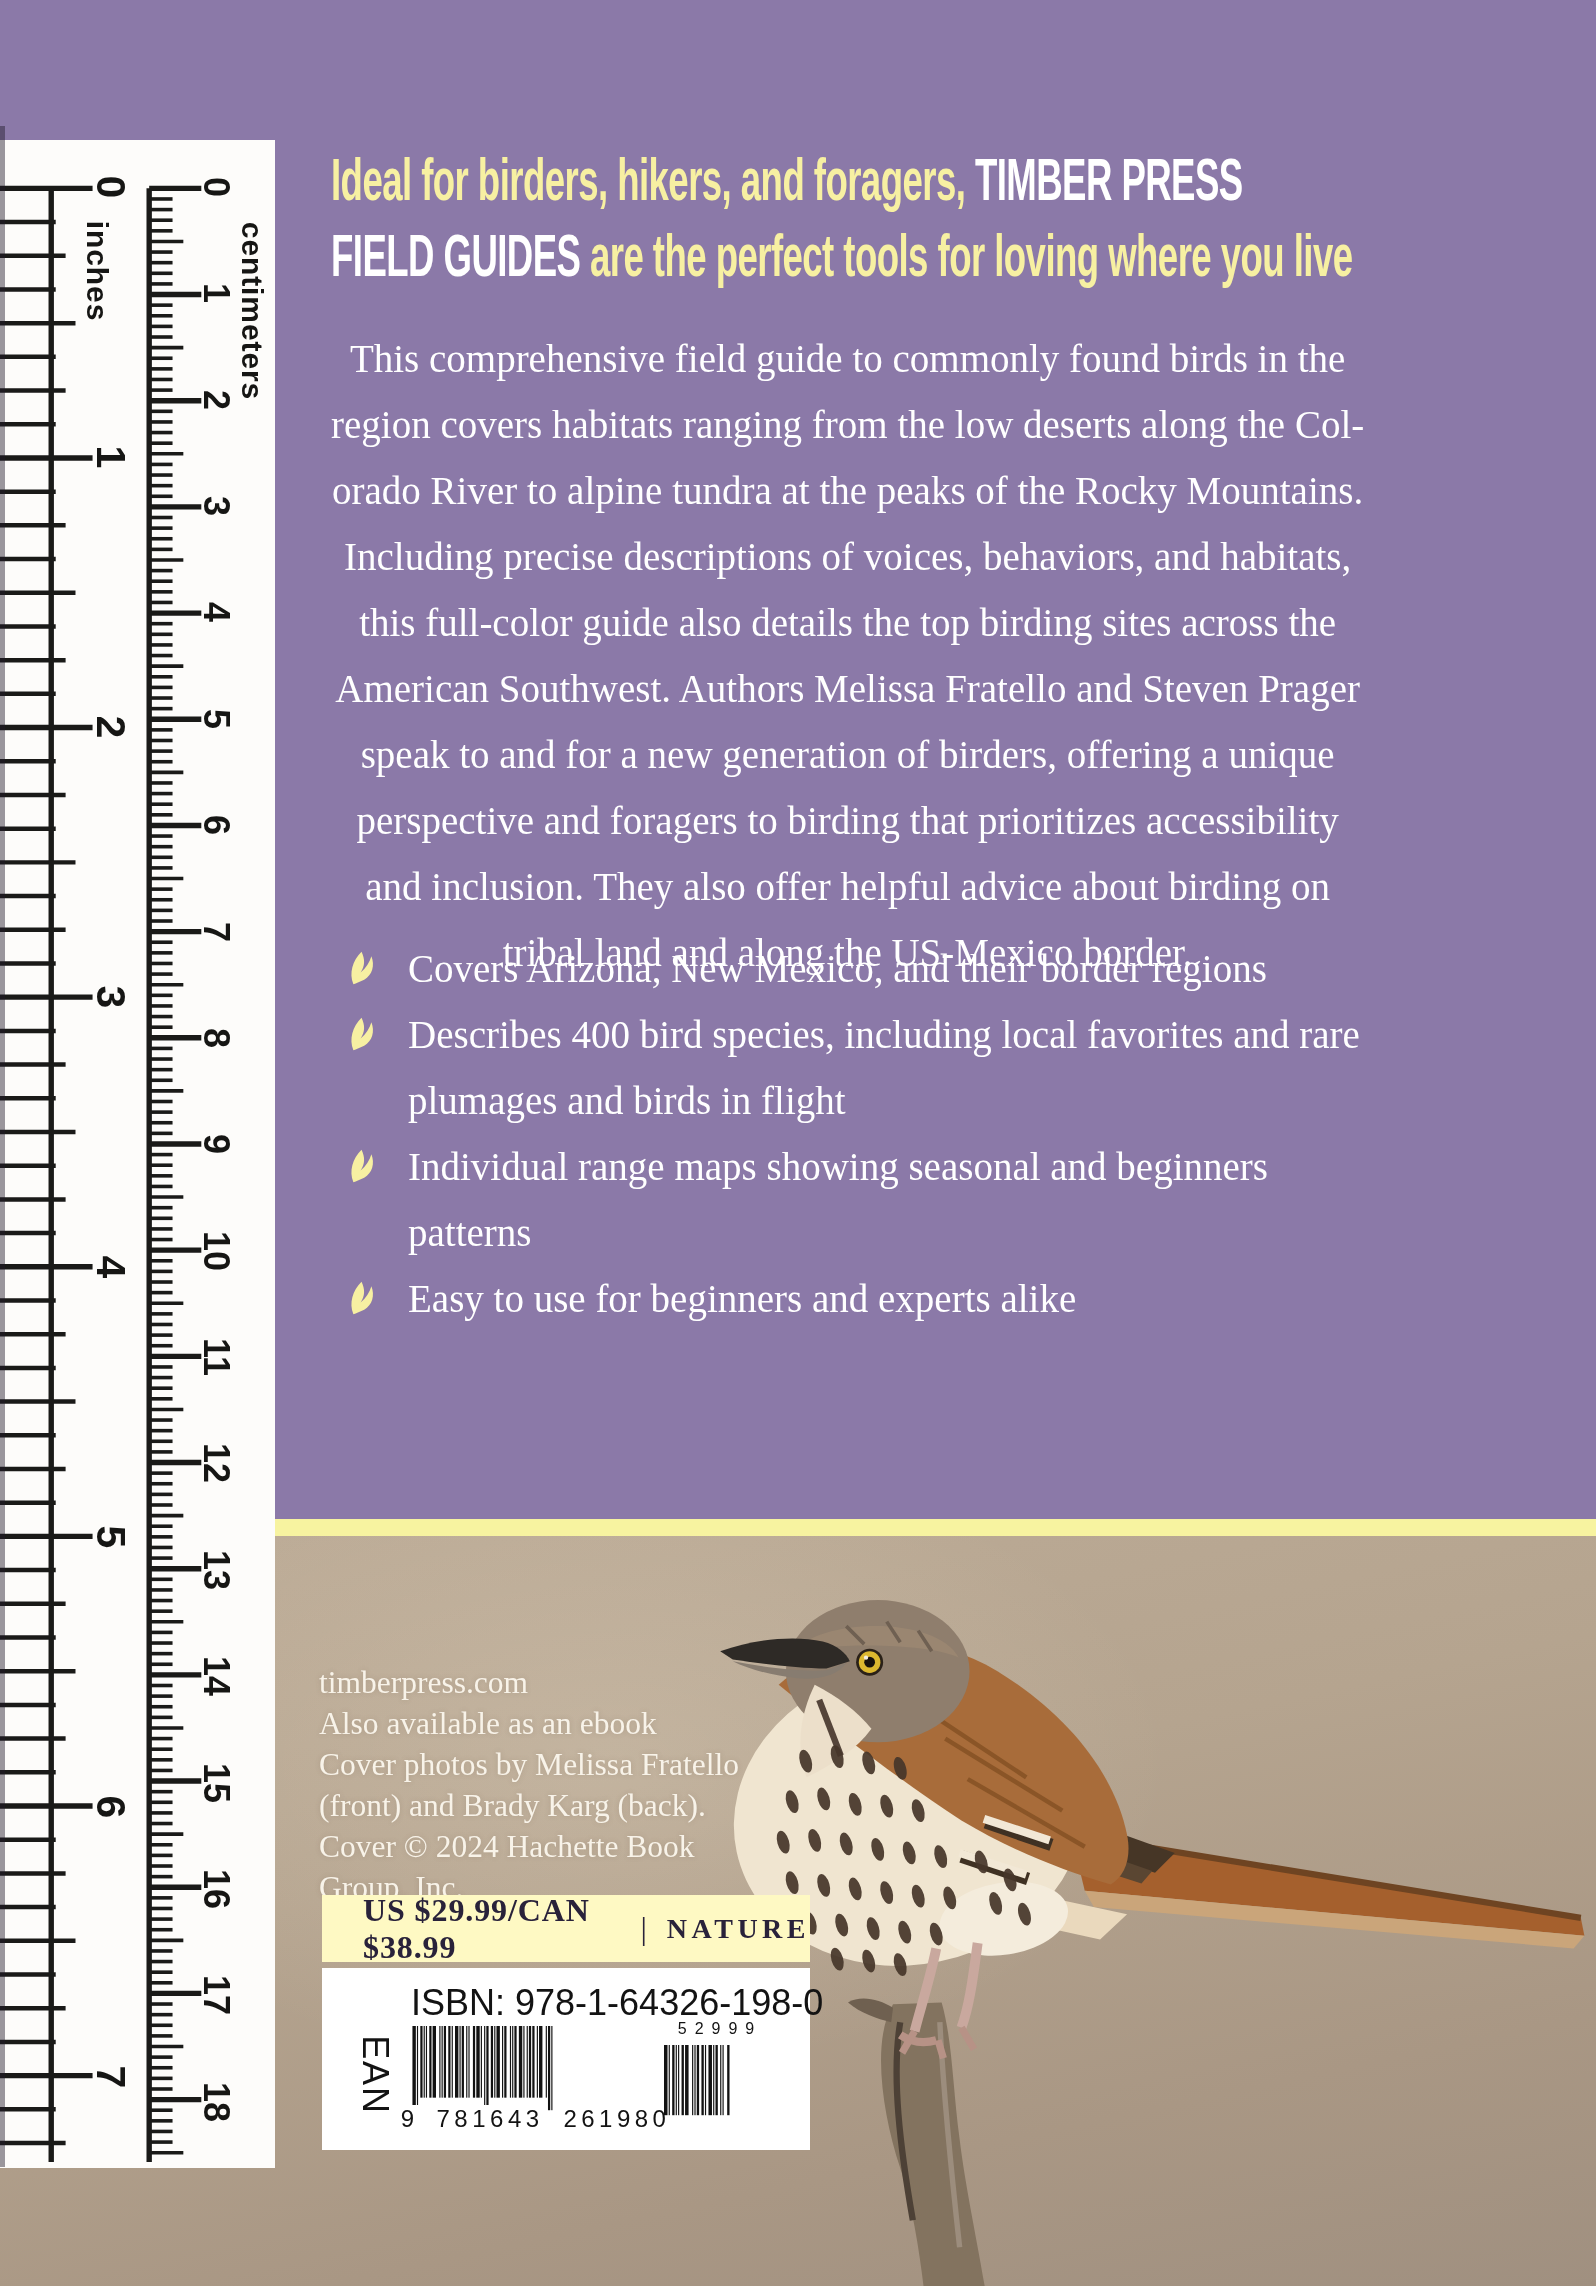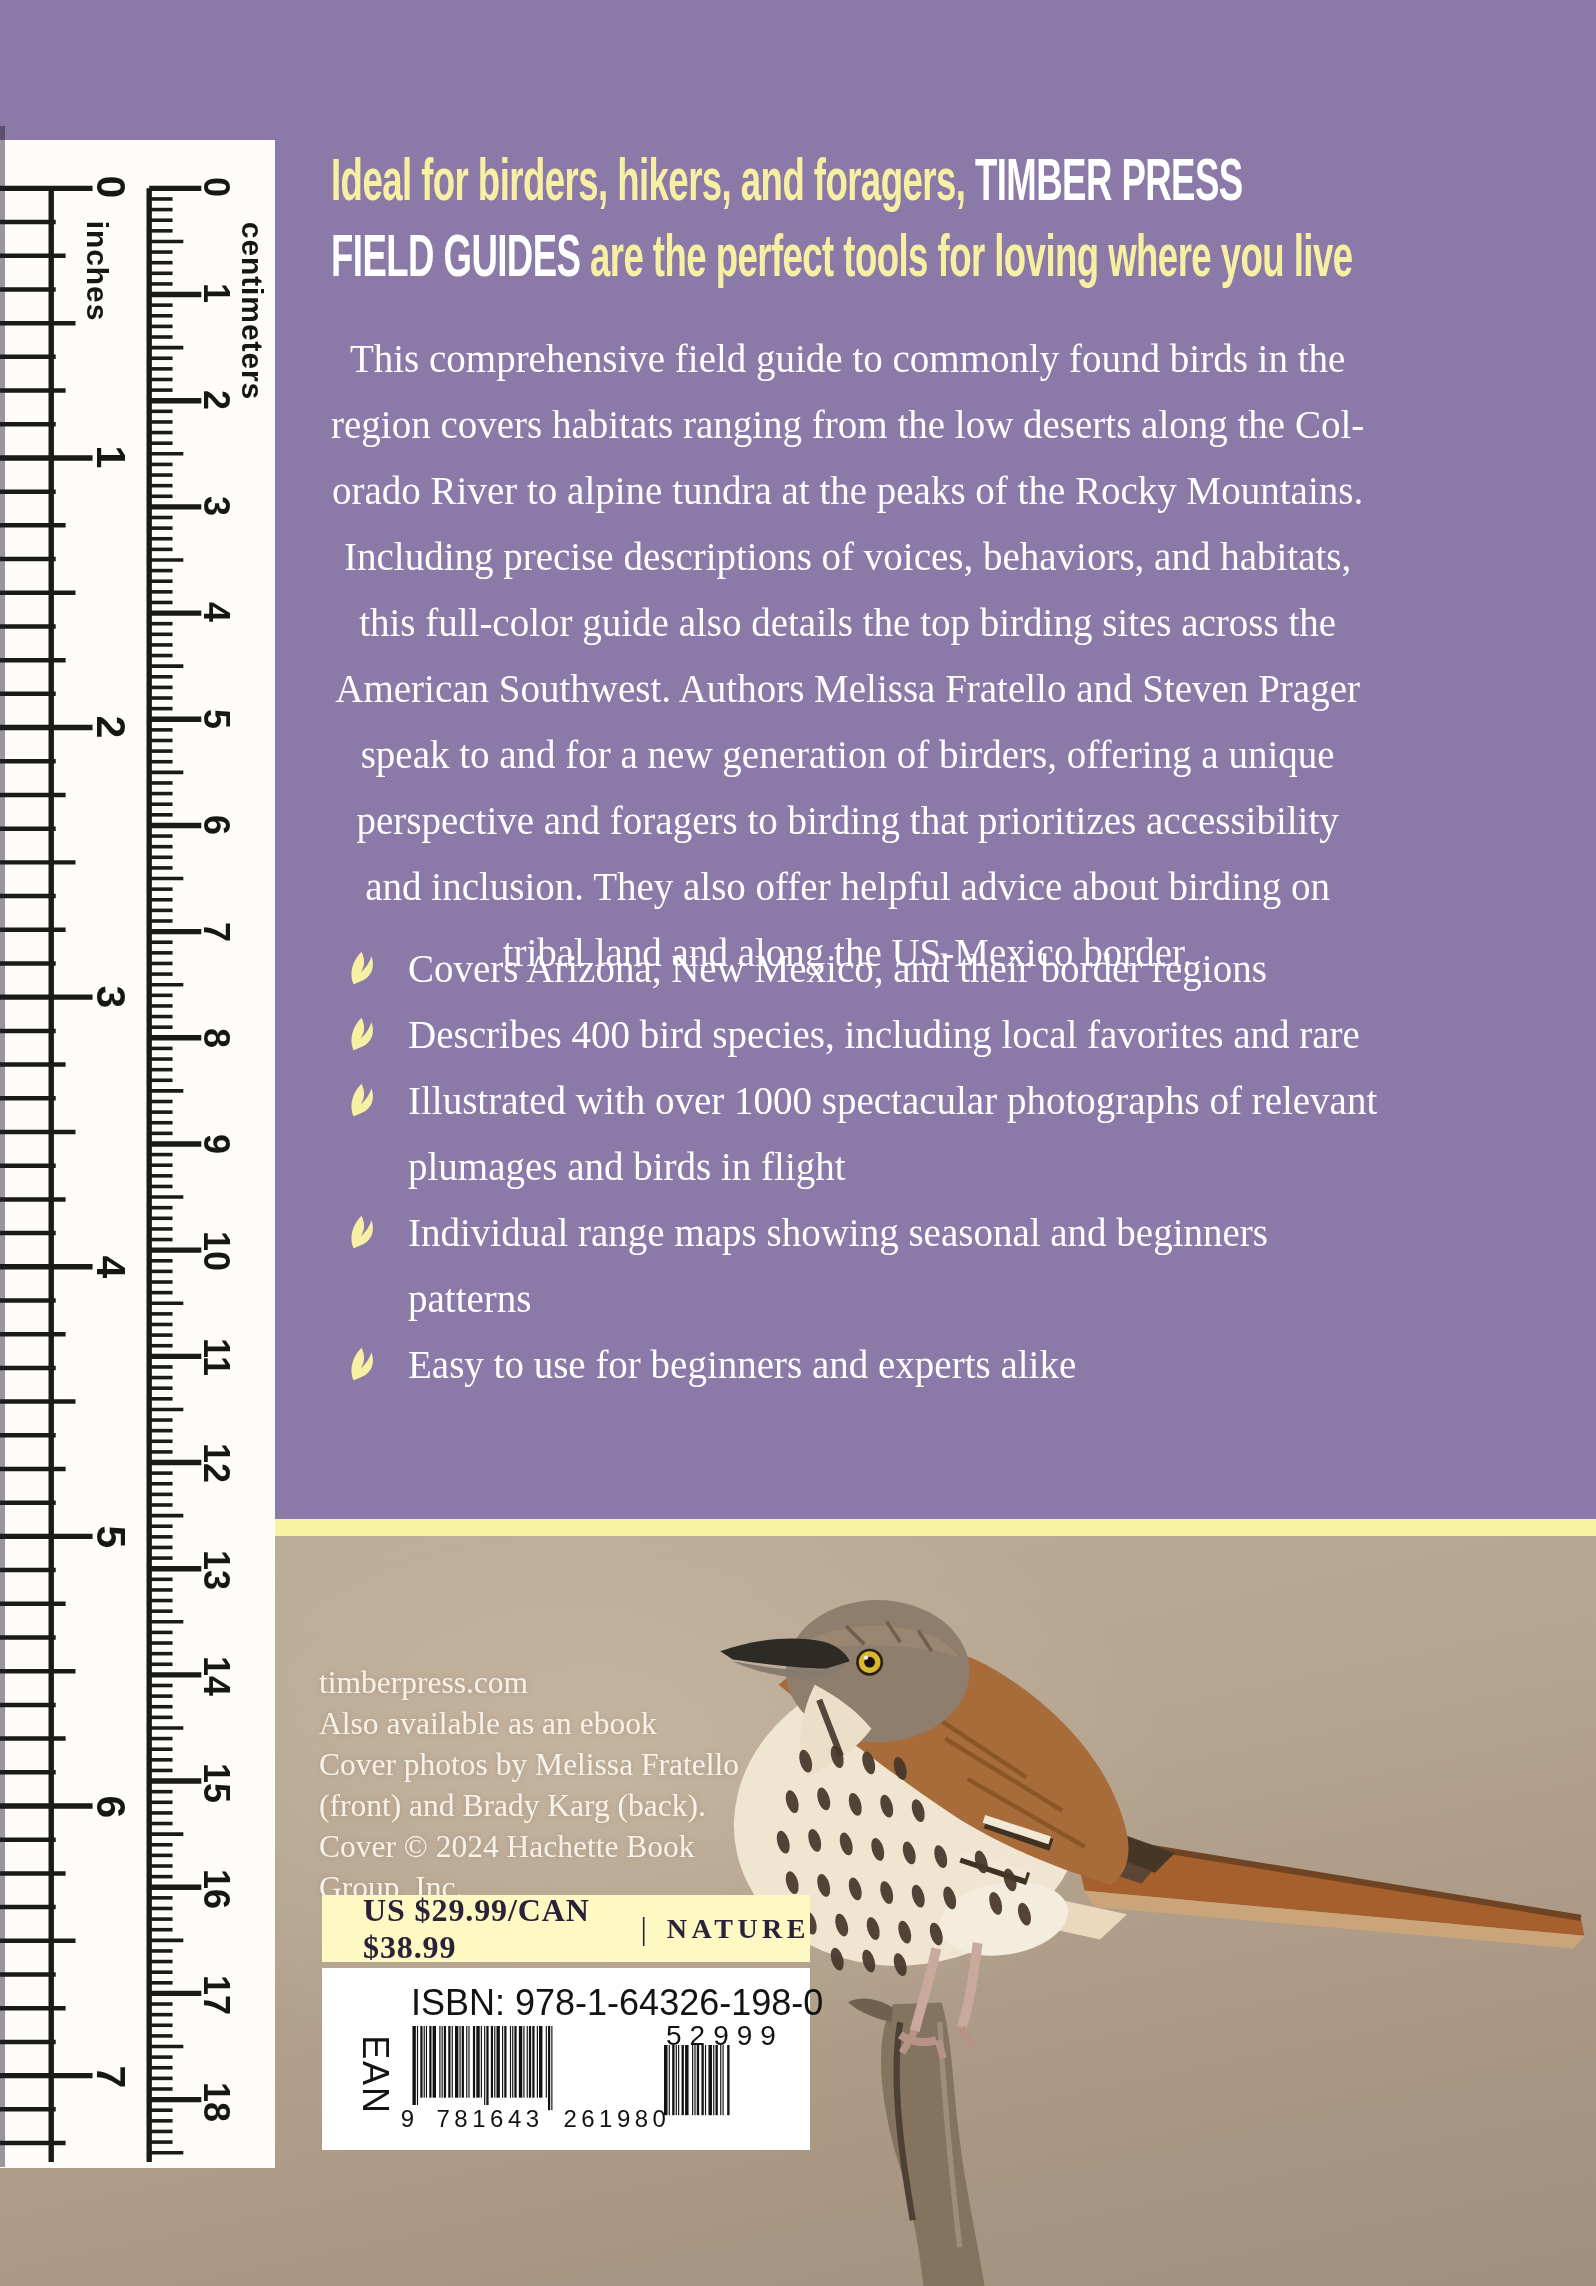--- a/index.html
+++ b/index.html
@@ -51,21 +51,21 @@
   .isbn-label{position:absolute;left:89px;top:14.4px;font-size:36px;letter-spacing:0;white-space:nowrap;}
   .ean{position:absolute;left:12.6px;top:86px;font-size:36px;letter-spacing:1.8px;
        transform:rotate(90deg);transform-origin:center;}
   .barcode-main{position:absolute;left:90px;top:58px;}
   .barcode-digits{position:absolute;left:76px;top:137px;width:261px;display:flex;
                   font-size:24px;letter-spacing:4.5px;}
   .barcode-digits span{background:#fff;padding:0 2.7px;}
   .bd-left{margin-right:12.6px;}
   .bd-mid{margin-right:14.4px;}
   .addon-digits{position:absolute;left:344px;top:52px;width:108px;text-align:center;
-                font-size:28px;letter-spacing:8px;}
+                font-size:16px;letter-spacing:8px;}
   .barcode-addon{position:absolute;left:342px;top:77px;}
   
   .bird-svg{position:absolute;left:0;top:1536px;z-index:3;}
 </style>
 </head>
 <body>
 
 <div class="page">
 
   <div class="photo"></div>
@@ -469,26 +469,20 @@
         </svg>
         <div class="bullet-text">Covers Arizona, New Mexico, and their border regions</div>
       </div>
       <div class="bullet-row">
         <svg class="bullet-icon" viewBox="0 0 32 40">
           <path d="M7 38 C2 26 6 12 16 2 C20 10 20 18 15 25 C21 20 25 14 27 7 C31 17 28 28 19 33 C15 35 10 37 7 38 Z" fill="#f7f0a2"></path>
         </svg>
         <div class="bullet-text">Describes 400 bird species, including local favorites and rare</div>
       </div>
       <div class="bullet-row">
-        <svg class="bullet-icon" viewBox="0 0 32 40">
-          <path d="M7 38 C2 26 6 12 16 2 C20 10 20 18 15 25 C21 20 25 14 27 7 C31 17 28 28 19 33 C15 35 10 37 7 38 Z" fill="#f7f0a2"></path>
-        </svg>
-        <div class="bullet-text">Illustrated with over 1000 spectacular photographs of relevant</div>
-      </div>
-      <div class="bullet-row">
         <span class="bullet-icon spacer"></span>
         <div class="bullet-text">plumages and birds in flight</div>
       </div>
       <div class="bullet-row">
         <svg class="bullet-icon" viewBox="0 0 32 40">
           <path d="M7 38 C2 26 6 12 16 2 C20 10 20 18 15 25 C21 20 25 14 27 7 C31 17 28 28 19 33 C15 35 10 37 7 38 Z" fill="#f7f0a2"></path>
         </svg>
         <div class="bullet-text">Individual range maps showing seasonal and beginners</div>
       </div>
       <div class="bullet-row">

